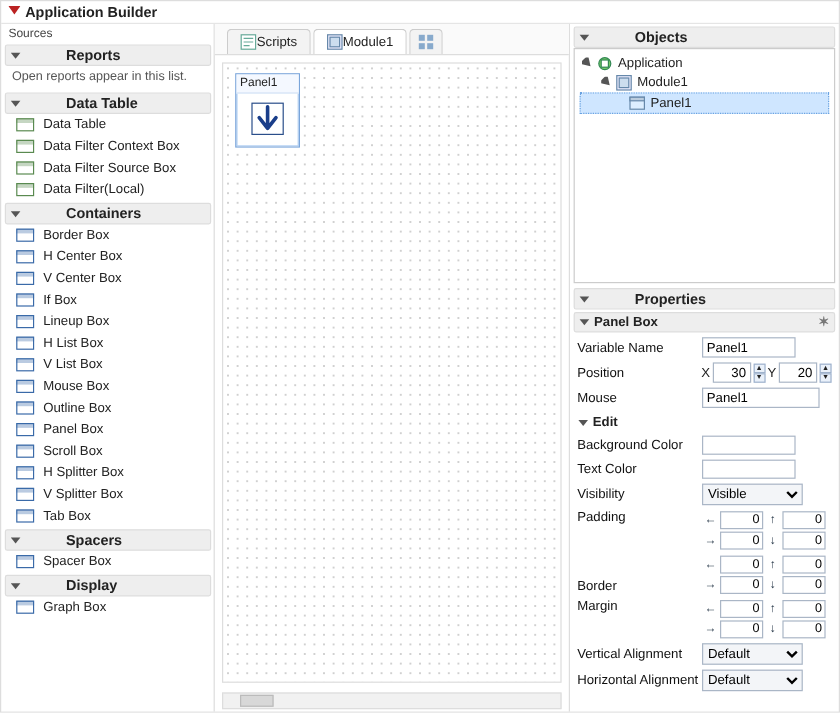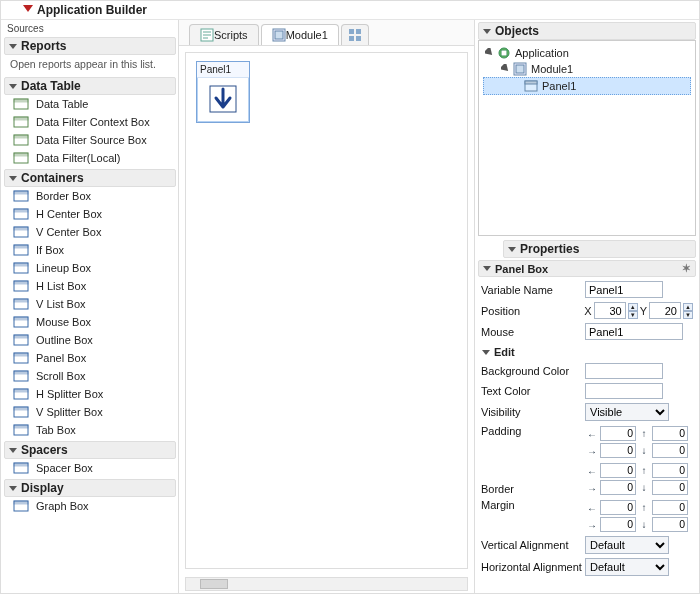--- a/index.html
+++ b/index.html
@@ -14,21 +14,21 @@
   }
   .app {
     display: flex;
     flex-direction: column;
     height: 594px;
     border: 1px solid #ddd;
   }
   .titlebar {
     display: flex;
     align-items: center;
-    padding: 2px 22px;
+    padding: 2px 6px;
     border-bottom: 1px solid #e5e5e5;
     font-weight: bold;
     font-size: 12px;
   }
   .titlebar .disclosure {
     width: 10px; height: 10px;
     margin-right: 4px;
   }
   .body {
     display: flex;
@@ -54,20 +54,21 @@
   }
   .section-header {
     display: flex;
     align-items: center;
     background: #eee;
     border: 1px solid #ddd;
     padding: 1px 4px;
     font-weight: bold;
     font-size: 12px;
     border-radius: 2px;
+    gap: 34px;
   }
   .tri {
     display: inline-block;
     width: 0; height: 0;
     border-top: 5px solid #555;
     border-left: 4px solid transparent;
     border-right: 4px solid transparent;
     margin-right: 4px;
   }
   .section-note {
@@ -193,21 +194,21 @@
     width: 10px; height: 10px;
     margin-right: 2px;
   }
   .tree-row .ticon {
     width: 14px; height: 14px; margin-right: 4px;
   }
   .tree-row.sel {
     background: #cfe6ff;
     border: 1px dotted #6aa2e0;
   }
-  .props .section-header { margin-bottom: 2px; margin-left: 25px; }
+  .props .section-header { margin-bottom: 2px; }
   .props-subheader {
     display: flex; align-items: center;
     font-weight: bold;
     background: #eee;
     border: 1px solid #ddd;
     padding: 1px 4px;
     font-size: 11px;
     border-radius: 2px;
     margin-bottom: 2px;
   }

